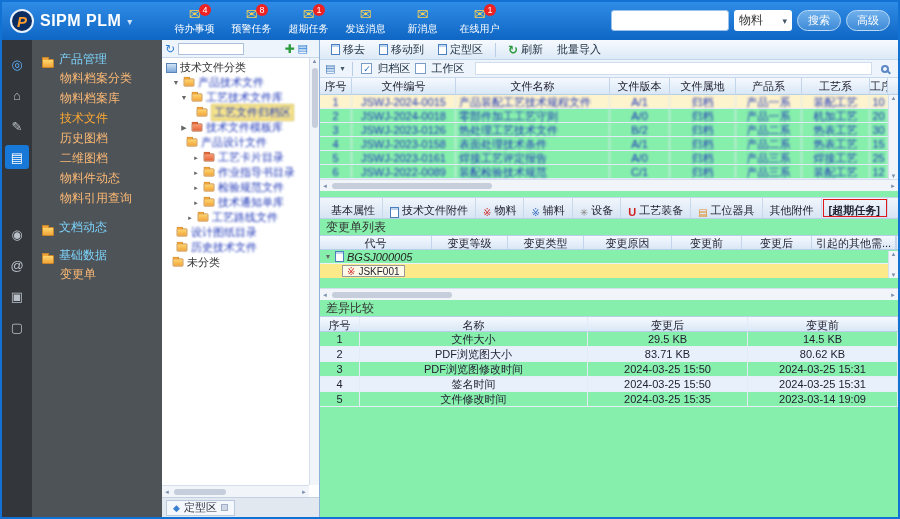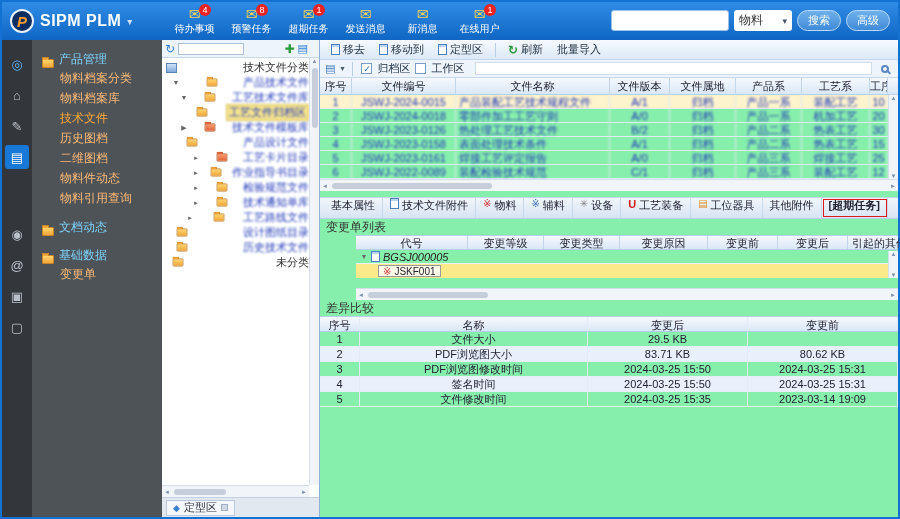--- a/index.html
+++ b/index.html
@@ -50,21 +50,21 @@
   .fold.red::before { background:#e2653a; border-color:#b85a2a; }
 
   
   .treepanel { position:absolute; left:160px; top:38px; bottom:0; width:158px; background:#fff; border-right:1px solid #8fb0d8; }
   .tree-toolbar { height:18px; background:#eef4fb; border-bottom:1px solid #c8d8ec; display:flex; align-items:center; gap:3px; padding:0 3px; }
   .tt-refresh { color:#2f7fd4; font-size:12px; cursor:pointer; }
   .tt-input { width:66px; height:12px; border:1px solid #aac0dc; font-size:9px; padding:0 2px; }
   .tt-plus { color:#2a9a3a; font-weight:bold; font-size:12px; margin-left:auto; cursor:pointer; }
   .tt-grid { color:#2f7fd4; font-size:11px; cursor:pointer; margin-right:8px; }
   .tree-body { position:absolute; top:18px; left:0; right:10px; bottom:32px; overflow:hidden; padding-top:2px; }
-  .tnode { height:15px; display:flex; align-items:center; gap:3px; font-size:11px; color:#333; white-space:nowrap; cursor:pointer;justify-content:space-between; }
+  .tnode { height:15px; display:flex; align-items:center; gap:3px; font-size:11px; color:#333; white-space:nowrap; cursor:pointer; }
   .twist { font-size:7px; color:#666; width:8px; flex:none; text-align:center; }
   .tnode .fold { transform:scale(.9); }
   .rootico { display:inline-block; width:11px; height:10px; background:linear-gradient(#cfe2f6,#7fa9d8); border:1px solid #5a85b8; flex:none; }
   .blur { color:#2038b8; filter:blur(1px); }
   .selbg { background:#f6e48d; border:1px solid #d8c25a; padding:0 2px; }
   .tree-vscroll { position:absolute; top:18px; right:0; bottom:32px; width:10px; background:#f1f4f8; border-left:1px solid #d5dfec;
     display:flex; flex-direction:column; align-items:center; font-size:6px; color:#7a8fae; }
   .tree-vthumb { width:6px; height:60px; background:#c6cedb; border-radius:3px; margin-top:4px; }
   .tree-hscroll { position:absolute; left:0; right:10px; bottom:20px; height:12px; background:#f1f4f8; border-top:1px solid #d5dfec;
     display:flex; align-items:center; font-size:6px; color:#7a8fae; padding:0 2px; }
@@ -105,30 +105,30 @@
   .fbody div.frow:first-of-type { background:#fdf3cd; }
   .fvscroll { position:absolute; right:0; top:17px; height:84px; width:10px; background:#f1f4f8; border-left:1px solid #d5dfec;
     display:flex; flex-direction:column; justify-content:space-between; align-items:center; font-size:6px; color:#7a8fae; }
   .fhscroll { position:absolute; left:0; right:0; top:101px; height:12px; background:#f1f4f8; border-top:1px solid #d5dfec;
     display:flex; align-items:center; font-size:6px; color:#7a8fae; padding:0 2px; }
   .fhscroll .hthumb { width:160px; }
 
   
   .tabs { height:22px; flex:none; margin-top:6px; background:linear-gradient(#f1f6fc,#d7e4f3);
     border-top:1px solid #c3d7ec; border-bottom:1px solid #b8cfe8; display:flex; align-items:center; padding-left:4px; }
-  .tab { display:flex; align-items:flex-start; gap:3px; padding:0 7px; height:20px; font-size:11px; color:#223;
+  .tab { display:flex; align-items:flex-end; gap:3px; padding:0 7px; height:20px; font-size:11px; color:#223;
     border-right:1px solid #c9d9ec; cursor:pointer; white-space:nowrap; }
   .tab.active { outline:1px solid #e01818; outline-offset:-2px; font-weight:bold; }
   .ti { font-size:10px; }
   .ti.red { color:#d03030; } .ti.blue { color:#3a6fc0; } .ti.gray { color:#888; }
   .ti.orange { color:#e08a20; } .ti.ured { color:#d02020; font-weight:bold; font-size:11px; }
 
   
   .cl-title, .df-title { height:16px; line-height:16px; padding-left:6px; font-size:12px; color:#333; flex:none; }
-  .cl-wrap { position:relative; flex:none;padding-left:36px; }
+  .cl-wrap { position:relative; flex:none; }
   .crow { display:flex; height:15px; line-height:15px; font-size:11px; padding-right:10px; }
   .crow span { flex:none; overflow:hidden; white-space:nowrap; text-align:center; border-right:1px solid #c3d5ea; }
   .chead { background:linear-gradient(#f5f9fe,#d9e7f6); border-top:1px solid #b8cfe8; border-bottom:1px solid #b8cfe8; color:#223; }
   .crow span:nth-of-type(1){width:112px} .crow span:nth-of-type(2){width:76px}
   .crow span:nth-of-type(3){width:76px} .crow span:nth-of-type(4){width:88px}
   .crow span:nth-of-type(5){width:70px} .crow span:nth-of-type(6){width:70px}
   .crow span:nth-of-type(7){width:84px} .crow span:nth-of-type(8){flex:1}
   .crow-parent { height:14px; display:flex; align-items:center; gap:3px; padding-left:4px; font-size:11px; color:#222; border-bottom:1px solid #eef2f8; cursor:pointer;font-style:italic; }
   .crow-child { height:14px; background:#fce98a; display:flex; align-items:center; padding-left:22px; cursor:pointer; }
   .chip { display:flex; align-items:center; gap:3px; background:#fffbe8; border:1px solid #999; height:12px; padding:0 4px; font-size:10px; color:#223; }
@@ -538,20 +538,21 @@
           <span>名称</span>
           <span>变更后</span>
           <span>变更前</span>
         </div>
       <div class="dbody">
 
           <div class="drow">
             <span>1</span>
             <span>文件大小</span>
             <span>29.5 KB</span>
+            <span>14.5 KB</span>
           </div>
 
           <div class="drow">
             <span>2</span>
             <span>PDF浏览图大小</span>
             <span>83.71 KB</span>
             <span>80.62 KB</span>
           </div>
 
           <div class="drow">

